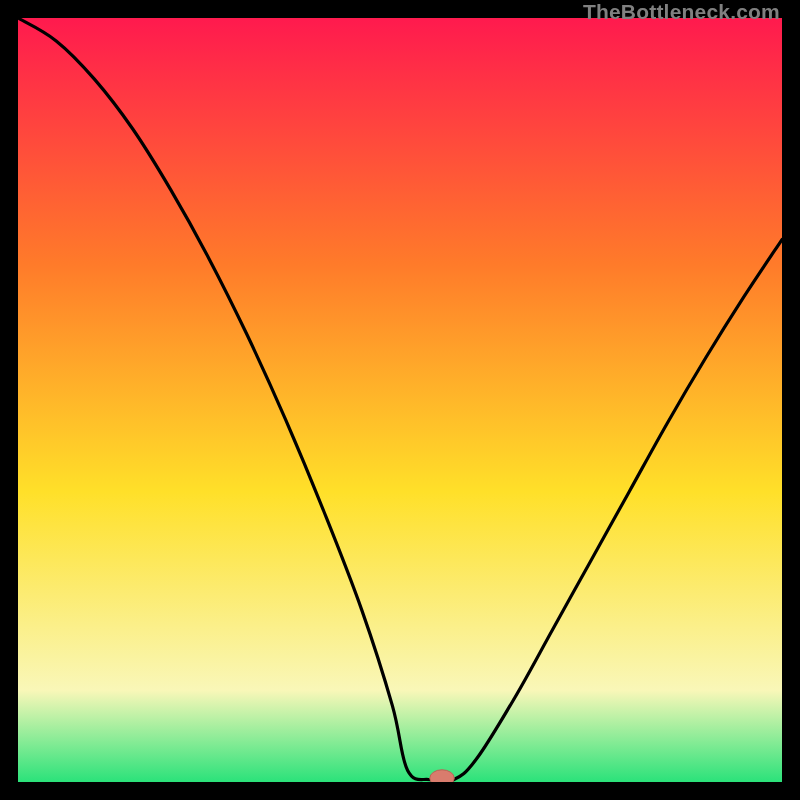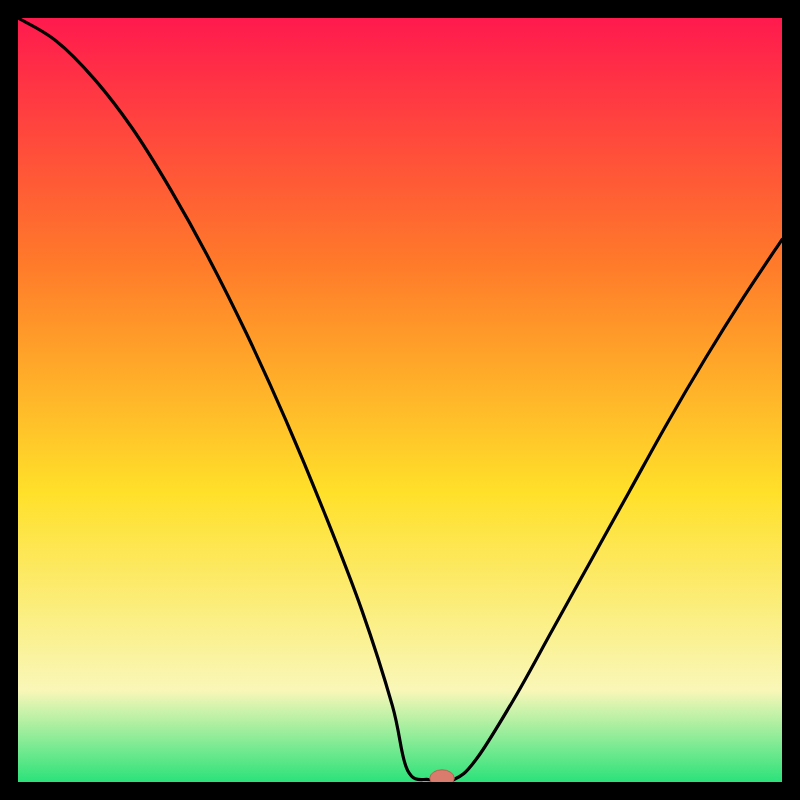--- a/index.html
+++ b/index.html
@@ -51,13 +51,14 @@
           <stop id="g2" offset="62%" stop-color="#ffe029"></stop>
           <stop id="g3" offset="88%" stop-color="#f9f7b8"></stop>
           <stop id="g4" offset="100%" stop-color="#2be27a"></stop>
         </linearGradient>
       </defs>
       <rect x="0" y="0" width="764" height="764" fill="url(#bg-grad)"></rect>
       <path id="curve-path" fill="none" stroke="#000000" stroke-width="3.2" stroke-linecap="round" stroke-linejoin="round" d="M 0 0 C 6.876 4.125600000000013 24.448 11.918400000000073 38.2 22.920000000000073 C 51.952000000000005 33.92160000000007 62.64800000000001 45.30520000000002 76.4 61.120000000000005 C 90.152 76.93479999999998 100.848 90.83959999999998 114.6 110.77999999999997 C 128.352 130.72039999999996 139.048 148.52159999999998 152.8 171.89999999999998 C 166.55200000000002 195.27839999999998 177.248 214.53119999999996 191 240.65999999999997 C 204.752 266.7888 215.44799999999998 288.1808 229.2 317.06 C 242.952 345.9392 253.64799999999997 369.47040000000004 267.4 401.1 C 281.152 432.7296 291.848 458.40000000000003 305.6 492.78000000000003 C 319.35200000000003 527.1600000000001 331.4232 557.0324 343.8 592.1 C 356.1768 627.1676 366.10880000000003 658.7208 374.36 687.6 C 382.6112 716.4792 382.764 739.20056 389.64 752.54 C 396.51599999999996 765.8794399999999 404.3088 760.0577599999999 412.56 761.708 C 420.8112 763.35824 427.2288 765.42104 435.47999999999996 761.708 C 443.73119999999994 757.99496 447.3984 755.7946400000001 458.4 741.08 C 469.4016 726.36536 482.848 703.3384000000001 496.6 679.96 C 510.35200000000003 656.5816 521.048 635.9536 534.8 611.2 C 548.5519999999999 586.4464 559.2479999999999 567.1936000000001 573 542.44 C 586.7520000000001 517.6864 597.4480000000001 498.4336 611.2 473.68 C 624.952 448.9264 635.648 428.98600000000005 649.4 404.92 C 663.1519999999999 380.854 673.8480000000001 362.6708 687.6 339.97999999999996 C 701.352 317.28919999999994 712.048 300.1756 725.8 278.86 C 739.5519999999999 257.54440000000005 757.124 231.87400000000005 764 221.56000000000006"></path>
       <ellipse id="trough-marker" fill="#d97c6d" stroke="#b96354" stroke-width="1" cx="424.02000000000004" cy="760.18" rx="12.224" ry="8.404000000000002"></ellipse>
     </svg>
   </div>
+  <div class="watermark">TheBottleneck.com</div>
 </div>
 
 </body></html>

